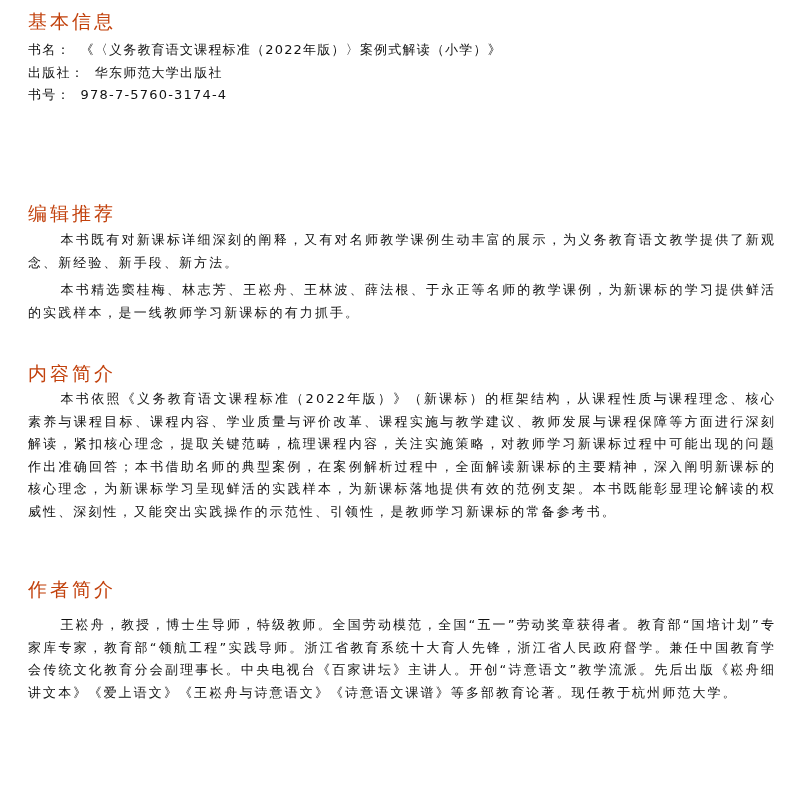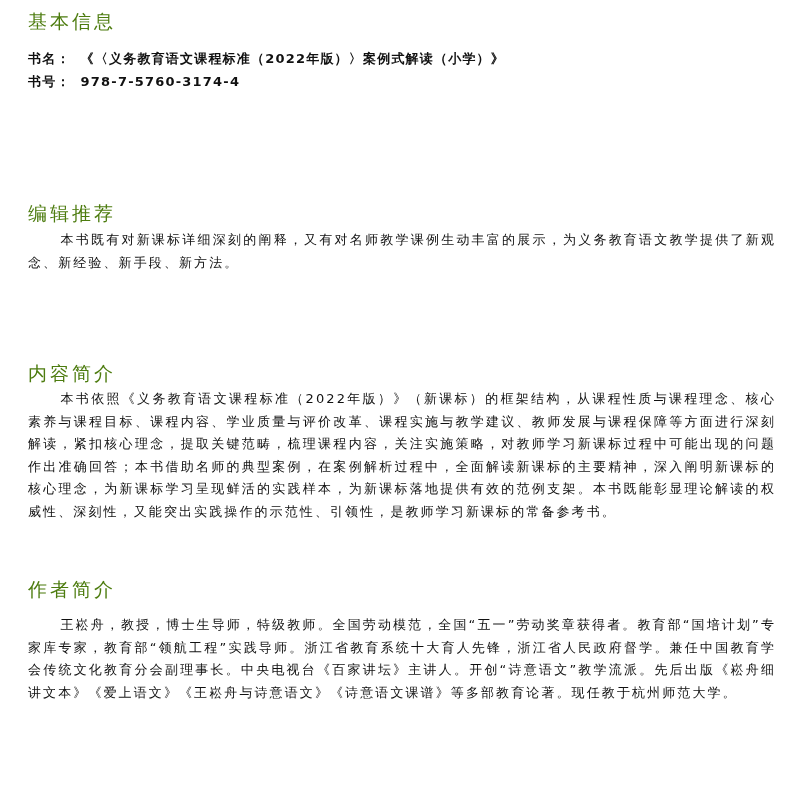--- a/index.html
+++ b/index.html
@@ -1,38 +1,40 @@
 <!DOCTYPE html>
 <html><head>
 <meta charset="utf-8">
 <style>
   html, body { margin:0; padding:0; background:#ffffff; }
   body { width:800px; height:800px; overflow:hidden; position:relative;
          font-family: "DejaVu Sans", "Liberation Sans", sans-serif; color:#111; }
   .sec { position:absolute; left:28px; width:748px; }
-  .h { color:#4d7c0f; font-size:19px; line-height:26px; letter-spacing:3px; height:26px; font-weight:normal; }
+  .h { color:#c2410c; font-size:19px; line-height:26px; letter-spacing:3px; height:26px; font-weight:normal; }
   .row { font-size:13px; line-height:22.5px; height:22.5px; white-space:nowrap; letter-spacing:1.2px; }
   .para { font-size:13px; line-height:22.6px; letter-spacing:2.1px; text-align:justify; }
   .indent { text-indent:2.5em; }
   .lbl { margin-right:10px; }
 </style>
 </head>
 <body>
 
 <div class="sec" style="top:8px;">
   <div class="h">基本信息</div>
-  <div style="margin-top:14px;font-weight:bold;">
+  <div style="margin-top:5px;">
     <div class="row"><span class="lbl">书名：</span><span>《〈义务教育语文课程标准（2022年版）〉案例式解读（小学）》</span></div>
+    <div class="row"><span class="lbl">出版社：</span><span>华东师范大学出版社</span></div>
     <div class="row"><span class="lbl">书号：</span><span>978-7-5760-3174-4</span></div>
   </div>
 </div>
 
 <div class="sec" style="top:200px;">
   <div class="h">编辑推荐</div>
   <p class="para indent" style="margin:3px 0 5px 0;">本书既有对新课标详细深刻的阐释，又有对名师教学课例生动丰富的展示，为义务教育语文教学提供了新观念、新经验、新手段、新方法。</p>
+  <p class="para indent" style="margin:0;">本书精选窦桂梅、林志芳、王崧舟、王林波、薛法根、于永正等名师的教学课例，为新课标的学习提供鲜活的实践样本，是一线教师学习新课标的有力抓手。</p>
 </div>
 
 <div class="sec" style="top:360px;">
   <div class="h">内容简介</div>
   <p class="para indent" style="margin:2px 0 0 0;">本书依照《义务教育语文课程标准（2022年版）》（新课标）的框架结构，从课程性质与课程理念、核心素养与课程目标、课程内容、学业质量与评价改革、课程实施与教学建议、教师发展与课程保障等方面进行深刻解读，紧扣核心理念，提取关键范畴，梳理课程内容，关注实施策略，对教师学习新课标过程中可能出现的问题作出准确回答；本书借助名师的典型案例，在案例解析过程中，全面解读新课标的主要精神，深入阐明新课标的核心理念，为新课标学习呈现鲜活的实践样本，为新课标落地提供有效的范例支架。本书既能彰显理论解读的权威性、深刻性，又能突出实践操作的示范性、引领性，是教师学习新课标的常备参考书。</p>
 </div>
 
 <div class="sec" style="top:576px;">
   <div class="h">作者简介</div>
   <p class="para indent" style="margin:12px 0 0 0;">王崧舟，教授，博士生导师，特级教师。全国劳动模范，全国“五一”劳动奖章获得者。教育部“国培计划”专家库专家，教育部“领航工程”实践导师。浙江省教育系统十大育人先锋，浙江省人民政府督学。兼任中国教育学会传统文化教育分会副理事长。中央电视台《百家讲坛》主讲人。开创“诗意语文”教学流派。先后出版《崧舟细讲文本》《爱上语文》《王崧舟与诗意语文》《诗意语文课谱》等多部教育论著。现任教于杭州师范大学。</p>

